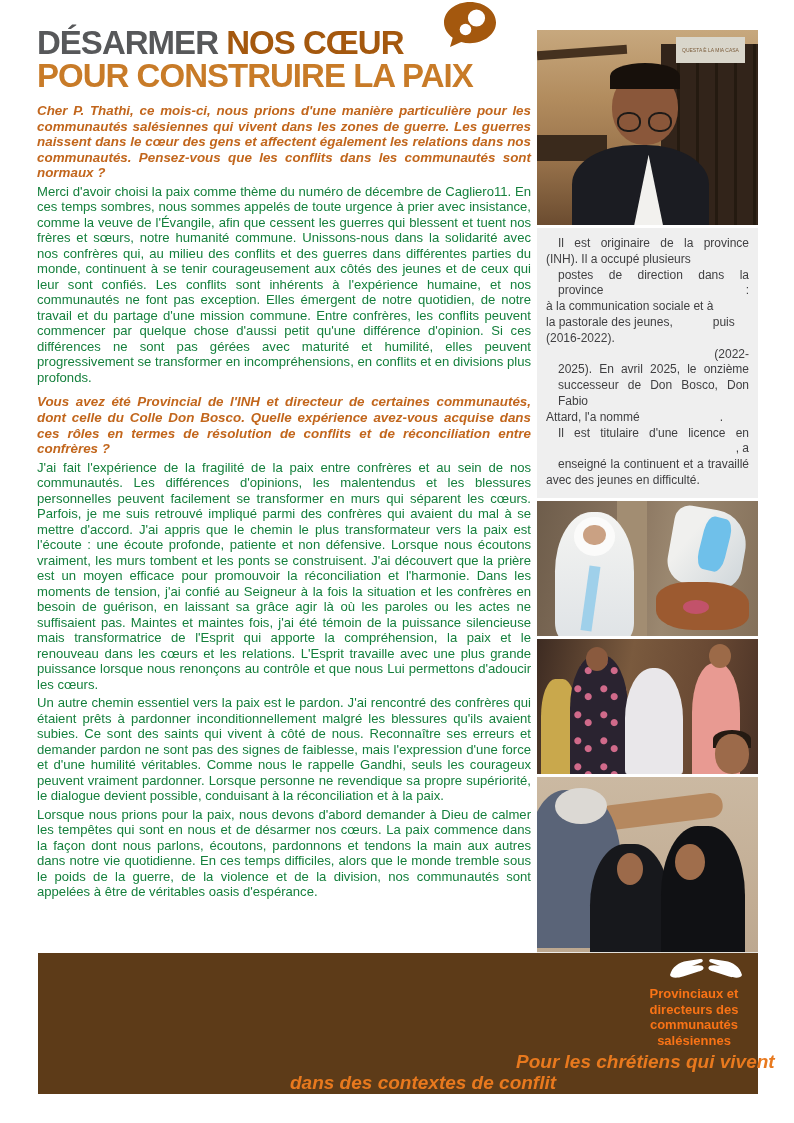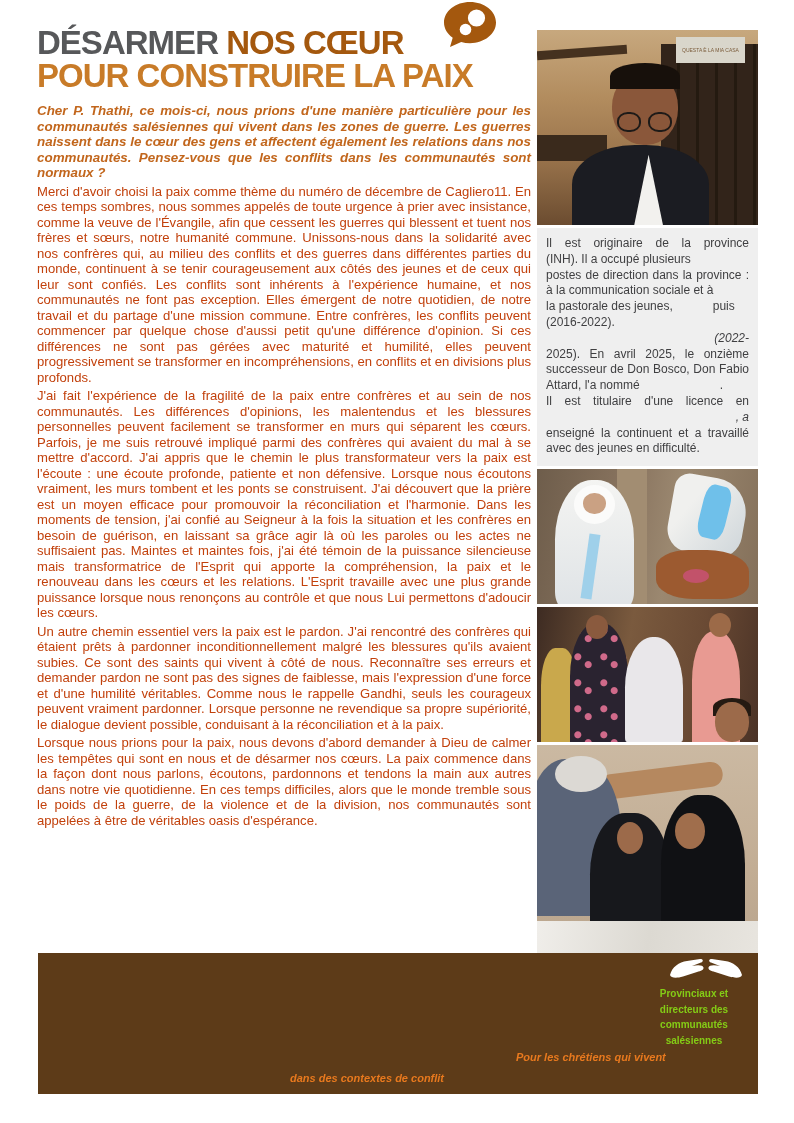--- a/index.html
+++ b/index.html
@@ -13,21 +13,21 @@
               transform:scaleX(.97); transform-origin:left top; white-space:nowrap; }
   .hl-gray { color:#57585a; }
   .hl-brown { color:#a4580e; }
   .hl-orange { color:#c87b28; }
   .bubble-icon { position:absolute; left:443px; top:1px; width:54px; height:46px; }
 
   .intro, .question { font-style:italic; font-weight:700; color:#c2661c;
                       font-size:13.4px; line-height:15.6px; text-align:justify; }
   .intro { margin-top:11px; }
   .question { margin-top:9px; }
-  .para { color:#c2410c; font-size:13.1px; line-height:15.5px; text-align:justify; margin-top:3px; }
+  .para { color:#15803d; font-size:13.1px; line-height:15.5px; text-align:justify; margin-top:3px; }
 
   
   .right-col { position:absolute; left:537px; top:30px; width:221px; }
   .photo { position:relative; width:221px; overflow:hidden; margin-bottom:3px; }
 
   
   .ph1 { height:195px; background:linear-gradient(to bottom,#c7a87e 0%,#b28c5e 35%,#9a744c 65%,#6b4c30 100%); }
   .p1-beam { position:absolute; left:0; top:18px; width:90px; height:9px; background:#45311f; transform:rotate(-4deg); }
   .p1-beam2 { position:absolute; left:0; top:105px; width:70px; height:26px; background:#3a2a1c; }
   .p1-door { position:absolute; left:56%; top:14px; right:0; bottom:0;
@@ -43,23 +43,23 @@
              background:#8a573a; border-radius:48%; }
   .p1-hair { position:absolute; left:33%; top:17%; width:70px; height:26px;
              background:#17100b; border-radius:50% 50% 0 0; }
   .p1-glass { position:absolute; width:24px; height:20px; border:2.5px solid #1d1a18; border-radius:45%; top:42%; }
   .p1-g1 { left:36%; } .p1-g2 { left:50%; }
 
   
   .profile-box { background:#efefef; padding:8px 9px 9px 9px; margin-bottom:3px;
                  color:#3f3f41; font-size:12px; line-height:15.8px; }
   .pl { min-height:15.8px; }
-  .pl.just { text-align:justify; text-align-last:justify; }
+  .pl.just { text-align:justify; text-align-last:justify;margin-left:12px; }
   .pl.cent { text-align:left; }
-  .pl.right { text-align:right;font-style:italic; }
+  .pl.right { text-align:right; }
   .pl.pre { white-space:pre-wrap; }
 
   
   .ph2 { height:135px; background:linear-gradient(100deg,#6e5d4b 0%,#8a7560 40%,#9b8870 60%,#84705a 100%); }
   .p2-col { position:absolute; left:36%; top:0; width:14%; height:100%; background:#a28d72; }
   .p2-s1 { position:absolute; left:8%; top:8%; width:36%; height:96%;
            background:linear-gradient(to bottom,#f4f4f2,#dfe3e6); border-radius:46% 46% 14% 14%; }
   .p2-s1 .veil { position:absolute; left:24%; top:4%; width:52%; height:30%;
                  background:#fbfbfa; border-radius:50%; }
   .p2-s1 .face { position:absolute; left:36%; top:10%; width:28%; height:16%; background:#caa183; border-radius:50%; }
@@ -100,39 +100,40 @@
 
   
   .banner { position:absolute; left:38px; top:953px; width:720px; height:141px; background:#5d3b18; }
   .banner-titles { position:absolute; left:14px; top:2px; }
   .bt { font-weight:700; font-size:36px; line-height:34.5px; letter-spacing:-.5px;
         transform:scaleX(.92); transform-origin:left top; white-space:nowrap; }
   .bt-cream { color:#ecca9c; }
   .bt-orange { color:#c26a1a; }
   .hands-icon { position:absolute; right:14px; top:4px; width:76px; height:27px; }
   .audience { position:absolute; right:8px; top:33px; width:112px; text-align:center;
-              color:#84cc16; font-weight:700; font-size:10px; line-height:15.5px; }
-  .tagline { position:absolute; color:#e8791e; font-style:italic; font-weight:700; font-size:11px; white-space:nowrap; }
+              color:#f97316; font-weight:700; font-size:13px; line-height:15.5px; }
+  .tagline { position:absolute; color:#e8791e; font-style:italic; font-weight:700; font-size:19px; white-space:nowrap; }
   .tag1 { left:478px; top:98px; }
   .tag2 { left:252px; top:119px; }
 </style>
 </head>
 <body>
 
 <div class="page">
 
   <div class="main-col">
     <div class="headline">
       <span class="hl-gray">DÉSARMER</span>
       <span class="hl-brown">NOS CŒUR</span>
     </div>
     <div class="headline hl-orange">POUR CONSTRUIRE LA PAIX</div>
 
     <div class="intro">Cher P. Thathi, ce mois-ci, nous prions d'une manière particulière pour les communautés salésiennes qui vivent dans les zones de guerre. Les guerres naissent dans le cœur des gens et affectent également les relations dans nos communautés. Pensez-vous que les conflits dans les communautés sont normaux ?</div>
     <div class="para">Merci d'avoir choisi la paix comme thème du numéro de décembre de Cagliero11. En ces temps sombres, nous sommes appelés de toute urgence à prier avec insistance, comme la veuve de l'Évangile, afin que cessent les guerres qui blessent et tuent nos frères et sœurs, notre humanité commune. Unissons-nous dans la solidarité avec nos confrères qui, au milieu des conflits et des guerres dans différentes parties du monde, continuent à se tenir courageusement aux côtés des jeunes et de ceux qui leur sont confiés. Les conflits sont inhérents à l'expérience humaine, et nos communautés ne font pas exception. Elles émergent de notre quotidien, de notre travail et du partage d'une mission commune. Entre confrères, les conflits peuvent commencer par quelque chose d'aussi petit qu'une différence d'opinion. Si ces différences ne sont pas gérées avec maturité et humilité, elles peuvent progressivement se transformer en incompréhensions, en conflits et en divisions plus profonds.</div>
+    <div class="question">Vous avez été Provincial de l'INH et directeur de certaines communautés, dont celle du Colle Don Bosco. Quelle expérience avez-vous acquise dans ces rôles en termes de résolution de conflits et de réconciliation entre confrères ?</div>
     <div class="para">J'ai fait l'expérience de la fragilité de la paix entre confrères et au sein de nos communautés. Les différences d'opinions, les malentendus et les blessures personnelles peuvent facilement se transformer en murs qui séparent les cœurs. Parfois, je me suis retrouvé impliqué parmi des confrères qui avaient du mal à se mettre d'accord. J'ai appris que le chemin le plus transformateur vers la paix est l'écoute : une écoute profonde, patiente et non défensive. Lorsque nous écoutons vraiment, les murs tombent et les ponts se construisent. J'ai découvert que la prière est un moyen efficace pour promouvoir la réconciliation et l'harmonie. Dans les moments de tension, j'ai confié au Seigneur à la fois la situation et les confrères en besoin de guérison, en laissant sa grâce agir là où les paroles ou les actes ne suffisaient pas. Maintes et maintes fois, j'ai été témoin de la puissance silencieuse mais transformatrice de l'Esprit qui apporte la compréhension, la paix et le renouveau dans les cœurs et les relations. L'Esprit travaille avec une plus grande puissance lorsque nous renonçons au contrôle et que nous Lui permettons d'adoucir les cœurs.</div>
     <div class="para">Un autre chemin essentiel vers la paix est le pardon. J'ai rencontré des confrères qui étaient prêts à pardonner inconditionnellement malgré les blessures qu'ils avaient subies. Ce sont des saints qui vivent à côté de nous. Reconnaître ses erreurs et demander pardon ne sont pas des signes de faiblesse, mais l'expression d'une force et d'une humilité véritables. Comme nous le rappelle Gandhi, seuls les courageux peuvent vraiment pardonner. Lorsque personne ne revendique sa propre supériorité, le dialogue devient possible, conduisant à la réconciliation et à la paix.</div>
     <div class="para">Lorsque nous prions pour la paix, nous devons d'abord demander à Dieu de calmer les tempêtes qui sont en nous et de désarmer nos cœurs. La paix commence dans la façon dont nous parlons, écoutons, pardonnons et tendons la main aux autres dans notre vie quotidienne. En ces temps difficiles, alors que le monde tremble sous le poids de la guerre, de la violence et de la division, nos communautés sont appelées à être de véritables oasis d'espérance.</div>
   </div>
 
   <svg class="bubble-icon" viewBox="0 0 54 46">
     <path d="M27 1C41.4 1 53 10.2 53 21.6 53 33 41.4 42.2 27 42.2c-3.1 0-6.1-.4-8.8-1.2L7 46l2.7-9.2C4.3 33 1 27.6 1 21.6 1 10.2 12.6 1 27 1z" fill="#a4580e"></path>
     <circle cx="33.5" cy="17" r="8.6" fill="#ffffff"></circle>
     <circle cx="22.5" cy="28.5" r="5.8" fill="#ffffff"></circle>
   </svg>

